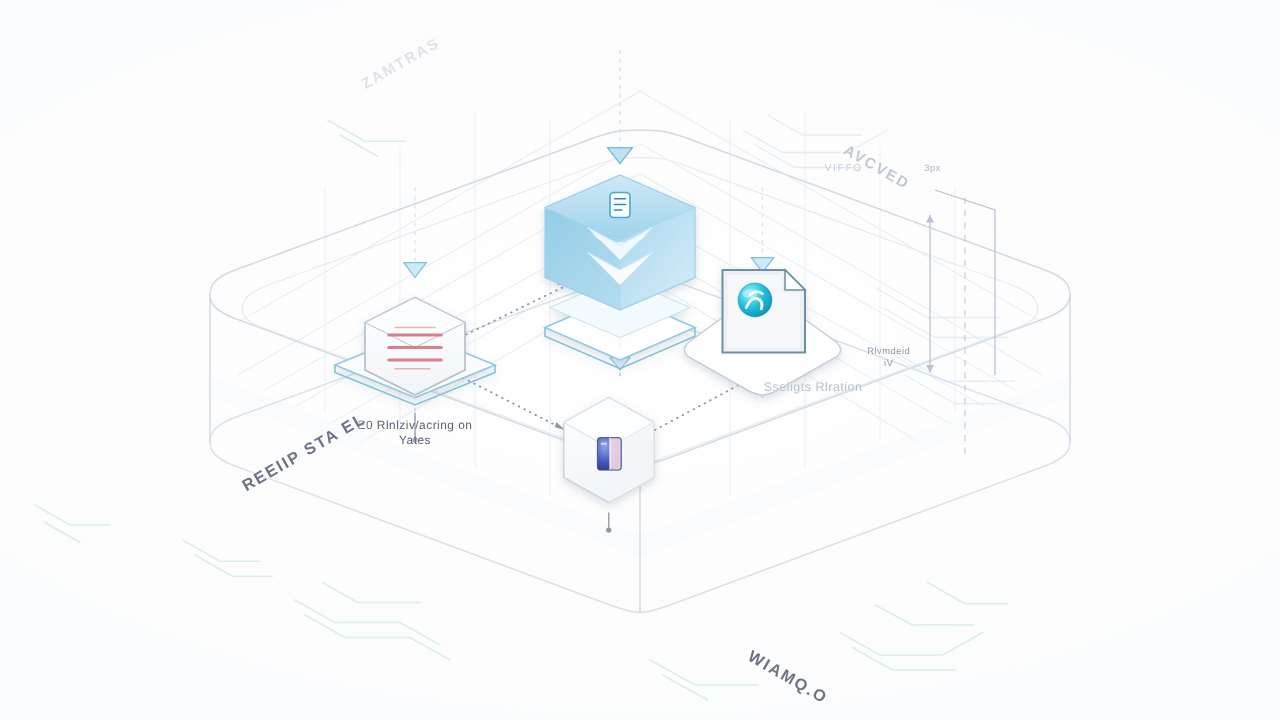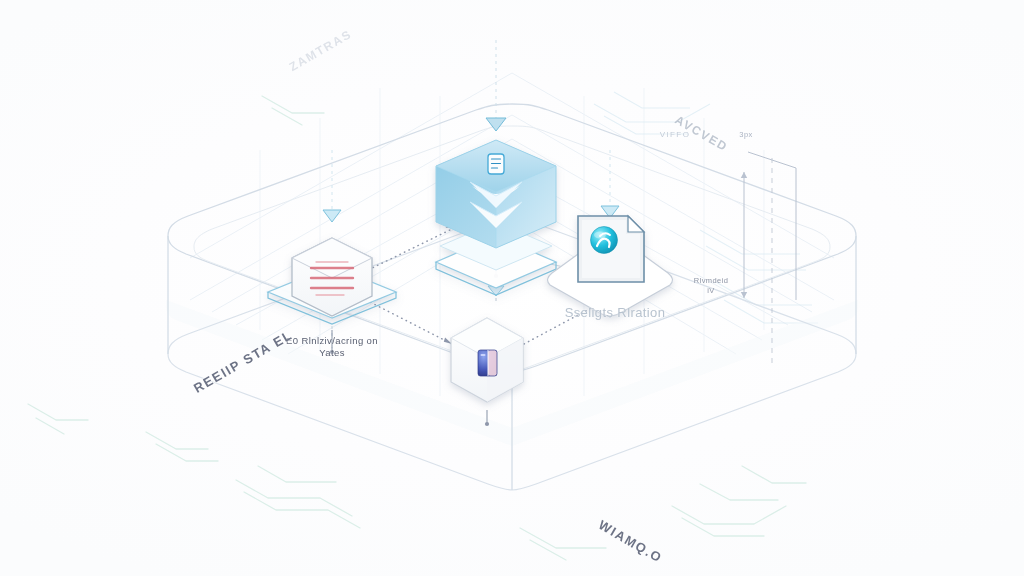--- a/index.html
+++ b/index.html
@@ -23,21 +23,21 @@
     position:absolute;
     color:#5c6170;
     text-align:center;
     line-height:1.28;
     letter-spacing:.4px;
     white-space:pre-line;
     pointer-events:none;
     text-shadow:0 0 2px rgba(255,255,255,.9);
   }
   .lbl-node{font-size:9.5px;color:#5a6072;font-weight:500;}
-  .lbl-faint{font-size:13px;color:#b8c3cf;font-weight:500;}
+  .lbl-faint{font-size:10px;color:#b8c3cf;font-weight:500;text-align:right;}
   .lbl-dim{font-size:7.5px;color:#8e95a5;}
   .lbl-edge{
     font-size:13px;color:#6d7386;font-weight:600;letter-spacing:1.6px;
     text-shadow:0 0 3px #fff,0 0 6px #fff;
   }
   .lbl-edge-faint{
     font-size:12px;color:#c7ced9;font-weight:600;letter-spacing:1.6px;
   }
   .lbl-sub{font-size:8px;color:#aab3c2;letter-spacing:1px;}
 </style>

